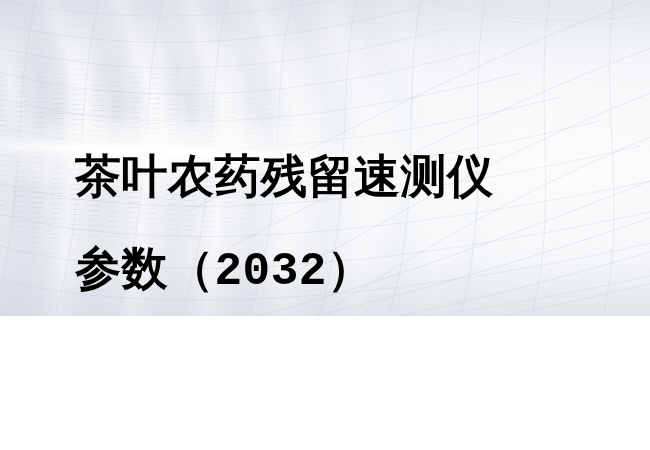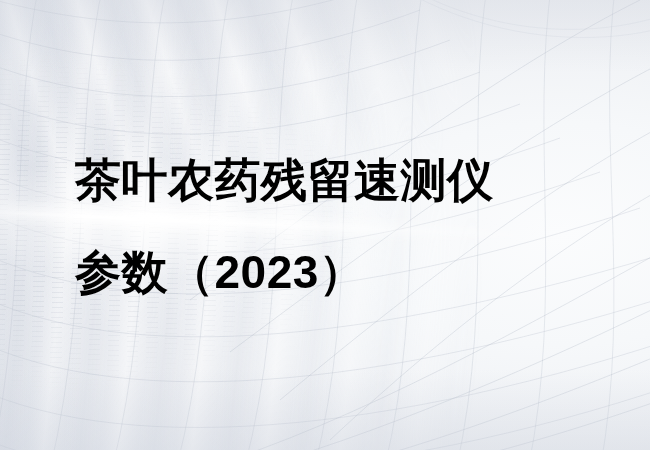--- a/index.html
+++ b/index.html
@@ -4,24 +4,24 @@
 <style>
   html, body {
     margin: 0;
     padding: 0;
     background: #ffffff;
   }
 
   #card {
     position: relative;
     width: 650px;
-    height: 450px;
+    height: 316px;
     overflow: hidden;
     background: #eef0f3;
-    font-family: Liberation Sans, sans-serif;
+    font-family: Liberation Mono, monospace;
   }
 
   
   .bg-layer {
     position: absolute;
     inset: 0;
     pointer-events: none;
   }
 
   
@@ -174,16 +174,16 @@
     </svg>
   </div>
 
   <div class="bg-layer bg-stripes"></div>
   <div class="bg-layer bg-glow-soft"></div>
   <div class="bg-layer bg-glow"></div>
   <div class="bg-layer bg-vignette"></div>
 
   <div id="title-block">
     <div class="title-line">茶叶农药残留速测仪</div>
-    <div class="title-line">参数（2023）</div>
+    <div class="title-line">参数（2032）</div>
   </div>
 
 </div>
 
 </body></html>

